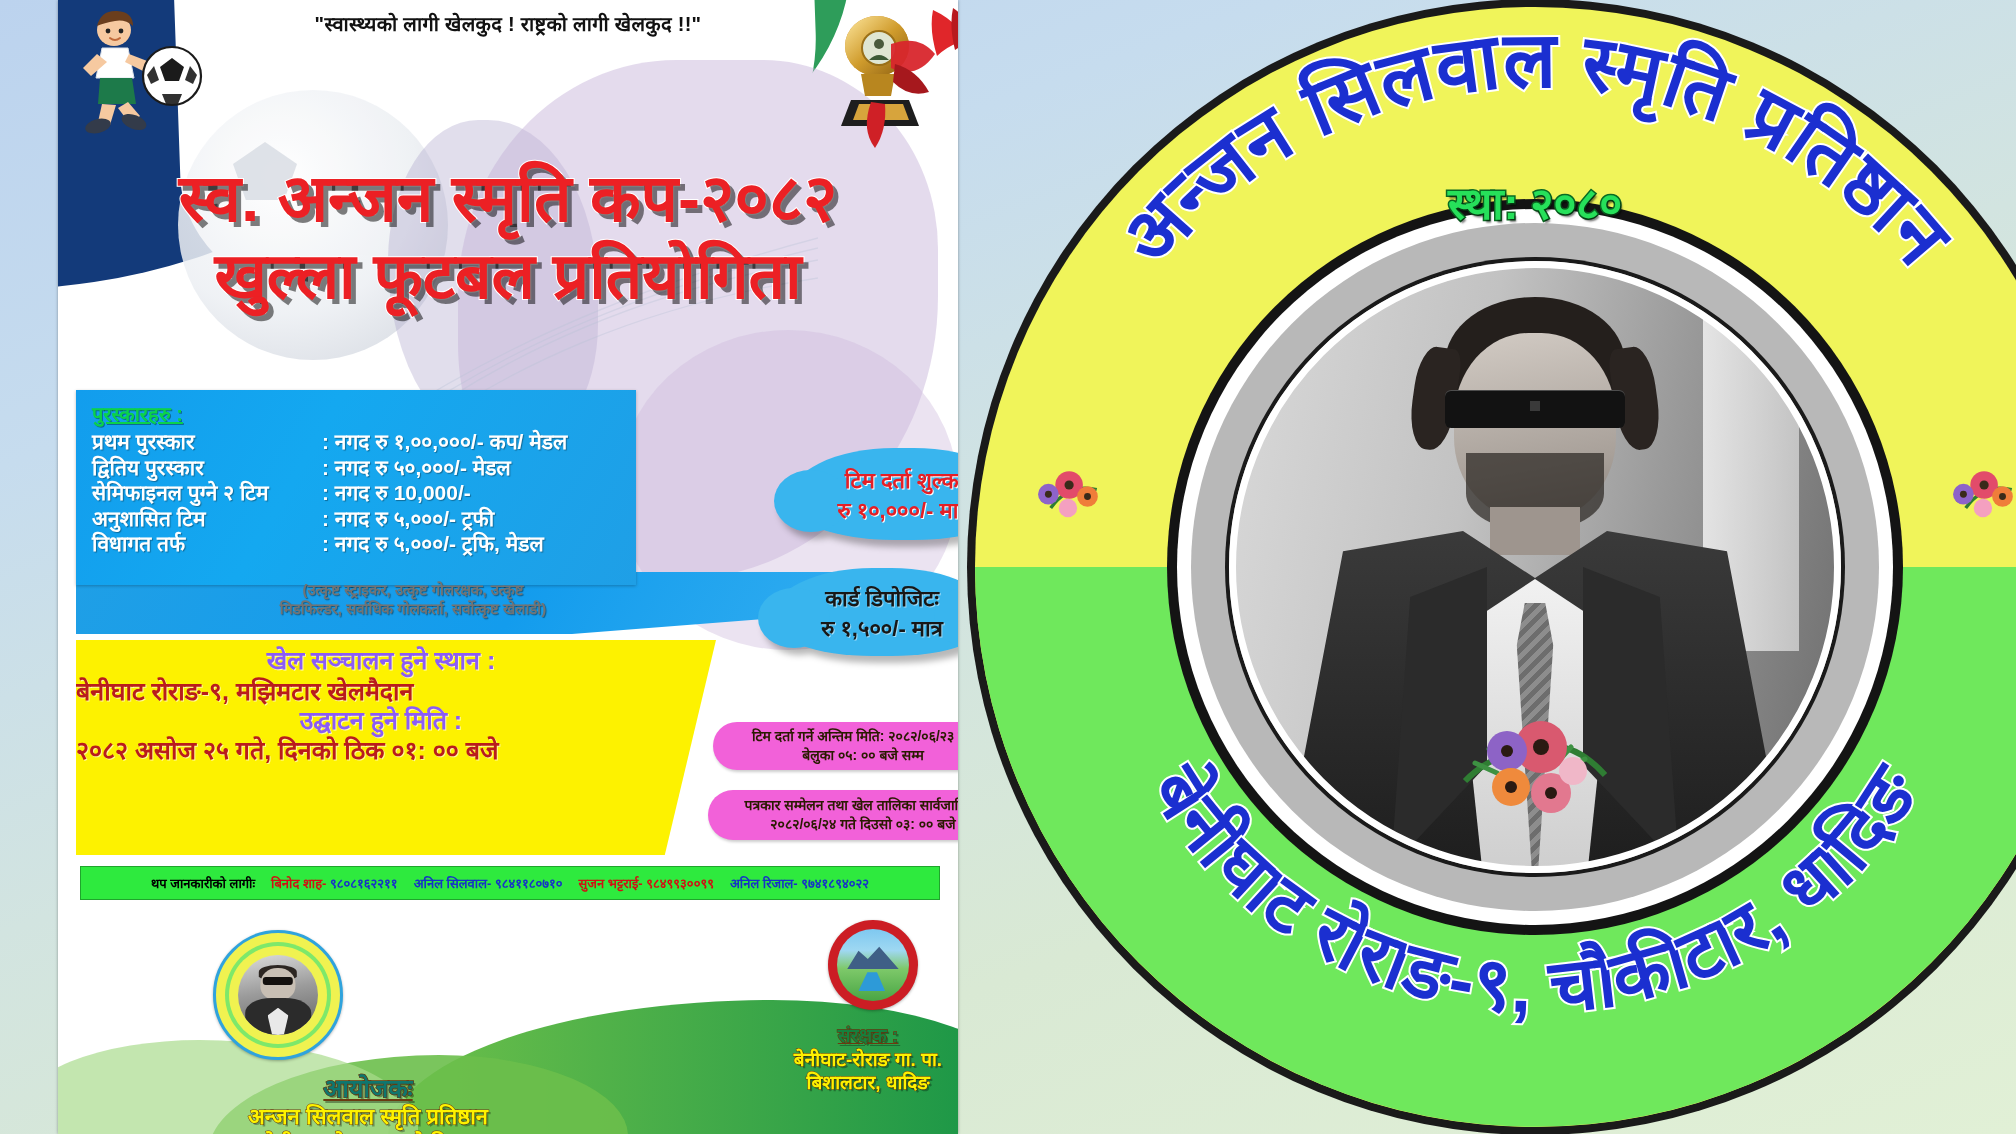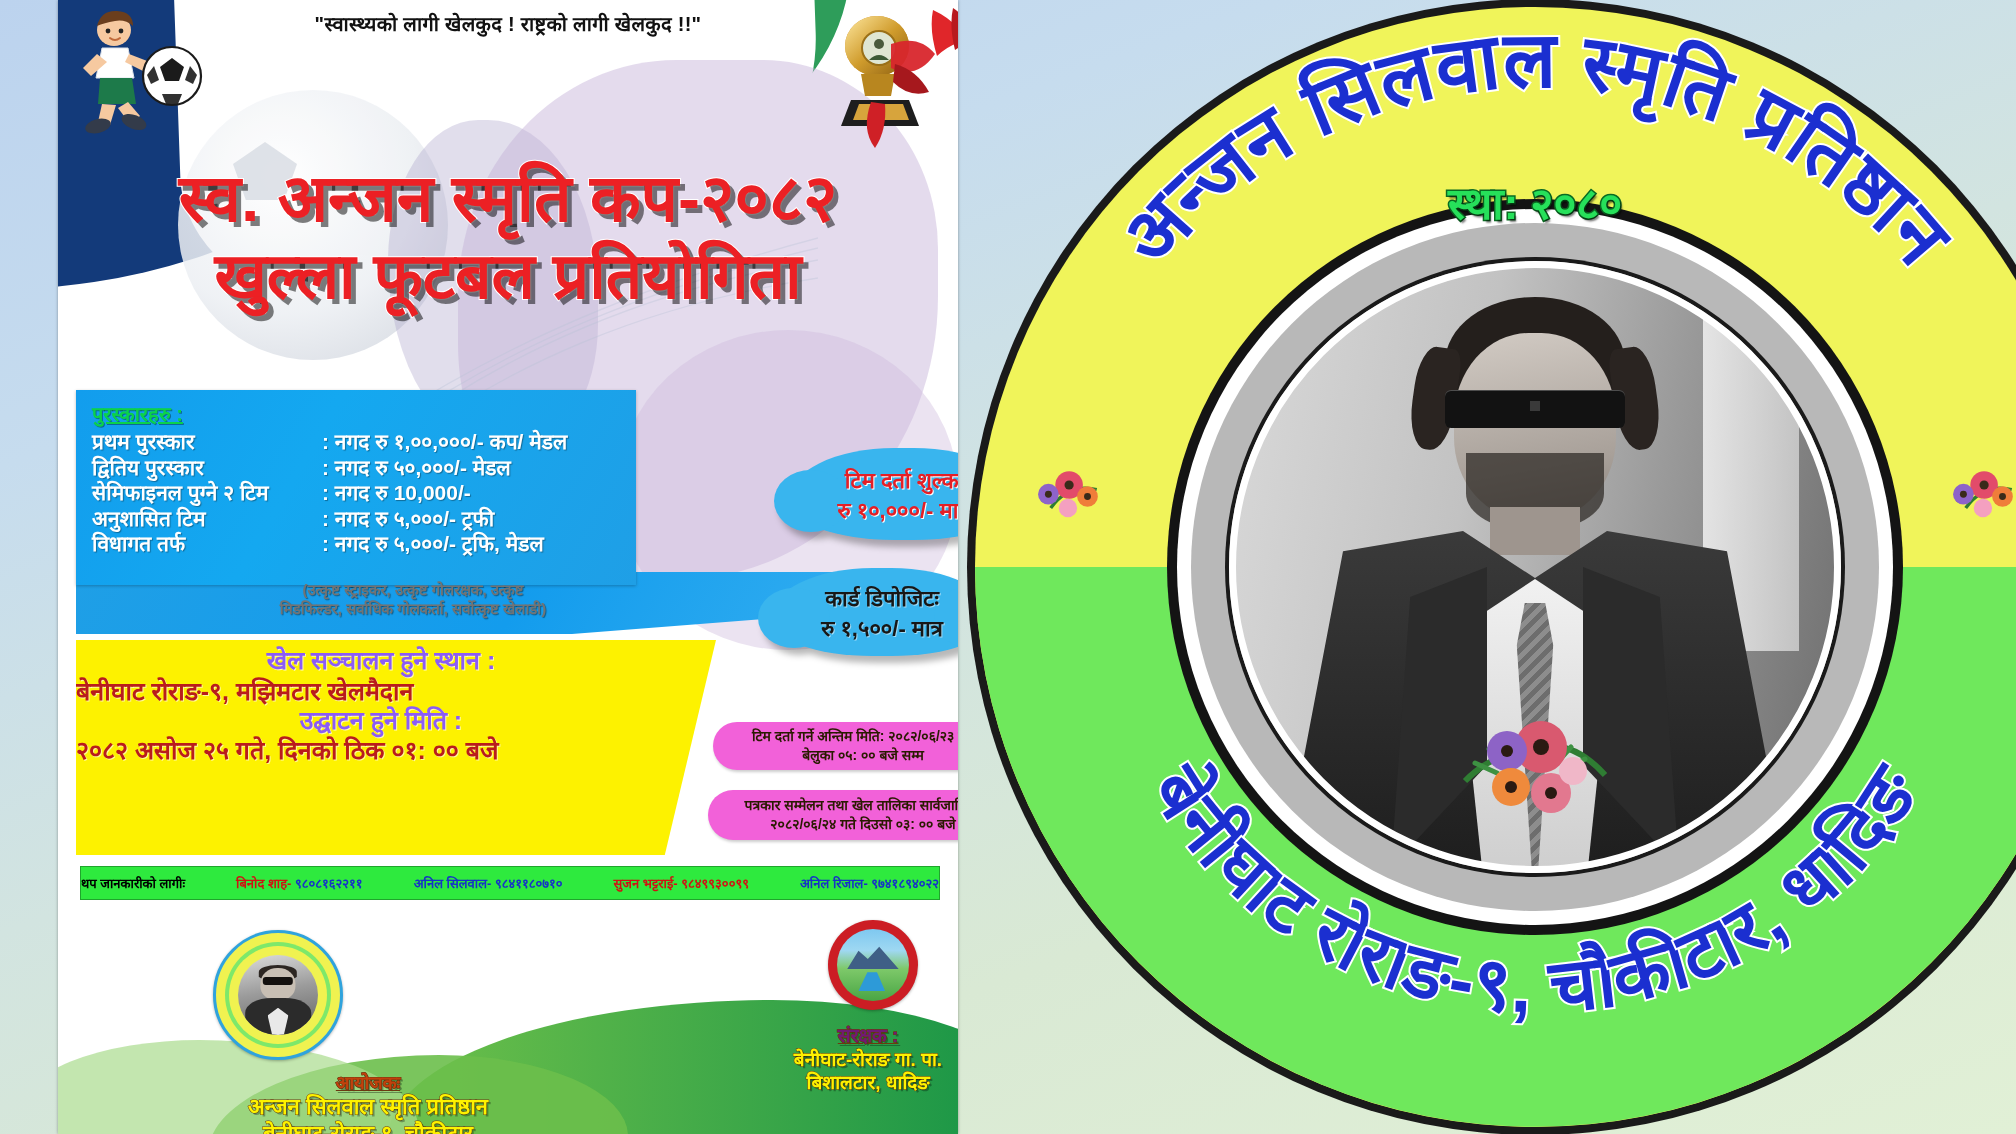--- a/index.html
+++ b/index.html
@@ -141,21 +141,21 @@
     display:flex;flex-direction:column;align-items:center;justify-content:center;
     box-shadow:1px 2px 3px rgba(0,0,0,.2);
   }
   #pink1{left:655px;top:722px;width:300px;height:48px;}
   #pink2{left:650px;top:790px;width:310px;height:50px;}
 
   
   #contacts{
     position:absolute;left:22px;top:866px;width:860px;height:34px;z-index:11;
     background:#2eea3e; border:1px solid #1fa52c;
-    display:flex;align-items:center;justify-content:space-between;gap:16px;
+    display:flex;align-items:center;justify-content:center;gap:16px;
     font-size:13px;font-weight:bold;
   }
   .c-name{color:#cf1313;}
   .c-name.b{color:#1632c8;}
   .c-num{color:#1632c8;}
   .c-num.r{color:#cf1313;}
   .c-item{white-space:nowrap;}
 
   
   #seal-small{
@@ -173,39 +173,39 @@
     background:#2c2622;border-radius:50% 50% 20% 20%;}
   #seal-small .glass{position:absolute;left:50%;top:28%;width:38%;height:9%;transform:translateX(-50%);
     background:#14110f;border-radius:3px;}
   #seal-small .suit{position:absolute;left:50%;bottom:0;width:82%;height:46%;transform:translateX(-50%);
     background:#2b2b2b;border-radius:40% 40% 0 0;}
   #seal-small .shirt{position:absolute;left:50%;bottom:0;width:26%;height:34%;transform:translateX(-50%);
     background:#e9e9e9;clip-path:polygon(50% 0,100% 28%,78% 100%,22% 100%,0 28%);}
   #org-block{
     position:absolute;left:40px;top:1070px;width:540px;text-align:center;z-index:12;
   }
-  #org-head{font-size:18px;font-weight:bold;color:#c2410c;text-decoration:underline;
+  #org-head{font-size:25px;font-weight:bold;color:#0f766e;text-decoration:underline;
     -webkit-text-stroke:1px #6b3a10;paint-order:stroke fill;text-shadow:2px 2px 0 rgba(0,0,0,.35);}
   .org-line{font-size:22px;font-weight:bold;color:#fdf200;
     -webkit-text-stroke:1px #6b3a10;paint-order:stroke fill;text-shadow:2px 2px 0 rgba(0,0,0,.3);line-height:1.22;}
 
   #gov-seal{
     position:absolute;left:770px;top:920px;width:90px;height:90px;z-index:12;border-radius:50%;
     background:#cc1d24;overflow:hidden;box-shadow:0 1px 3px rgba(0,0,0,.3);
   }
   #gov-seal .inner{position:absolute;inset:9px;border-radius:50%;
     background:linear-gradient(180deg,#7ec8f0 0%,#9fd8f2 30%,#7ec96a 55%,#49a544 100%);}
   #gov-seal .mtn{position:absolute;left:14%;top:22%;width:72%;height:34%;background:#3f5f86;
     clip-path:polygon(0 100%,22% 24%,40% 58%,62% 8%,100% 100%);}
   #gov-seal .riv{position:absolute;left:22%;bottom:14%;width:56%;height:26%;background:#2d9ad8;
     clip-path:polygon(36% 0,60% 0,80% 100%,14% 100%);}
   #patron{
     position:absolute;left:600px;top:1022px;width:420px;text-align:center;z-index:12;
   }
-  #patron-head{font-size:19px;font-weight:bold;color:#701a75;text-decoration:underline;
+  #patron-head{font-size:19px;font-weight:bold;color:#15803d;text-decoration:underline;
     -webkit-text-stroke:1px #6b3a10;paint-order:stroke fill;text-shadow:2px 2px 0 rgba(0,0,0,.3);}
   .patron-line{font-size:19px;font-weight:bold;color:#fdf200;
     -webkit-text-stroke:1px #6b3a10;paint-order:stroke fill;text-shadow:2px 2px 0 rgba(0,0,0,.3);line-height:1.22;}
 
   
   #emblem{
     position:absolute; left:1000px; top:-8px; width:1150px; height:1150px;
     transform:translateX(-40px);
   }
   #emblem svg{width:100%;height:100%;overflow:visible;}

